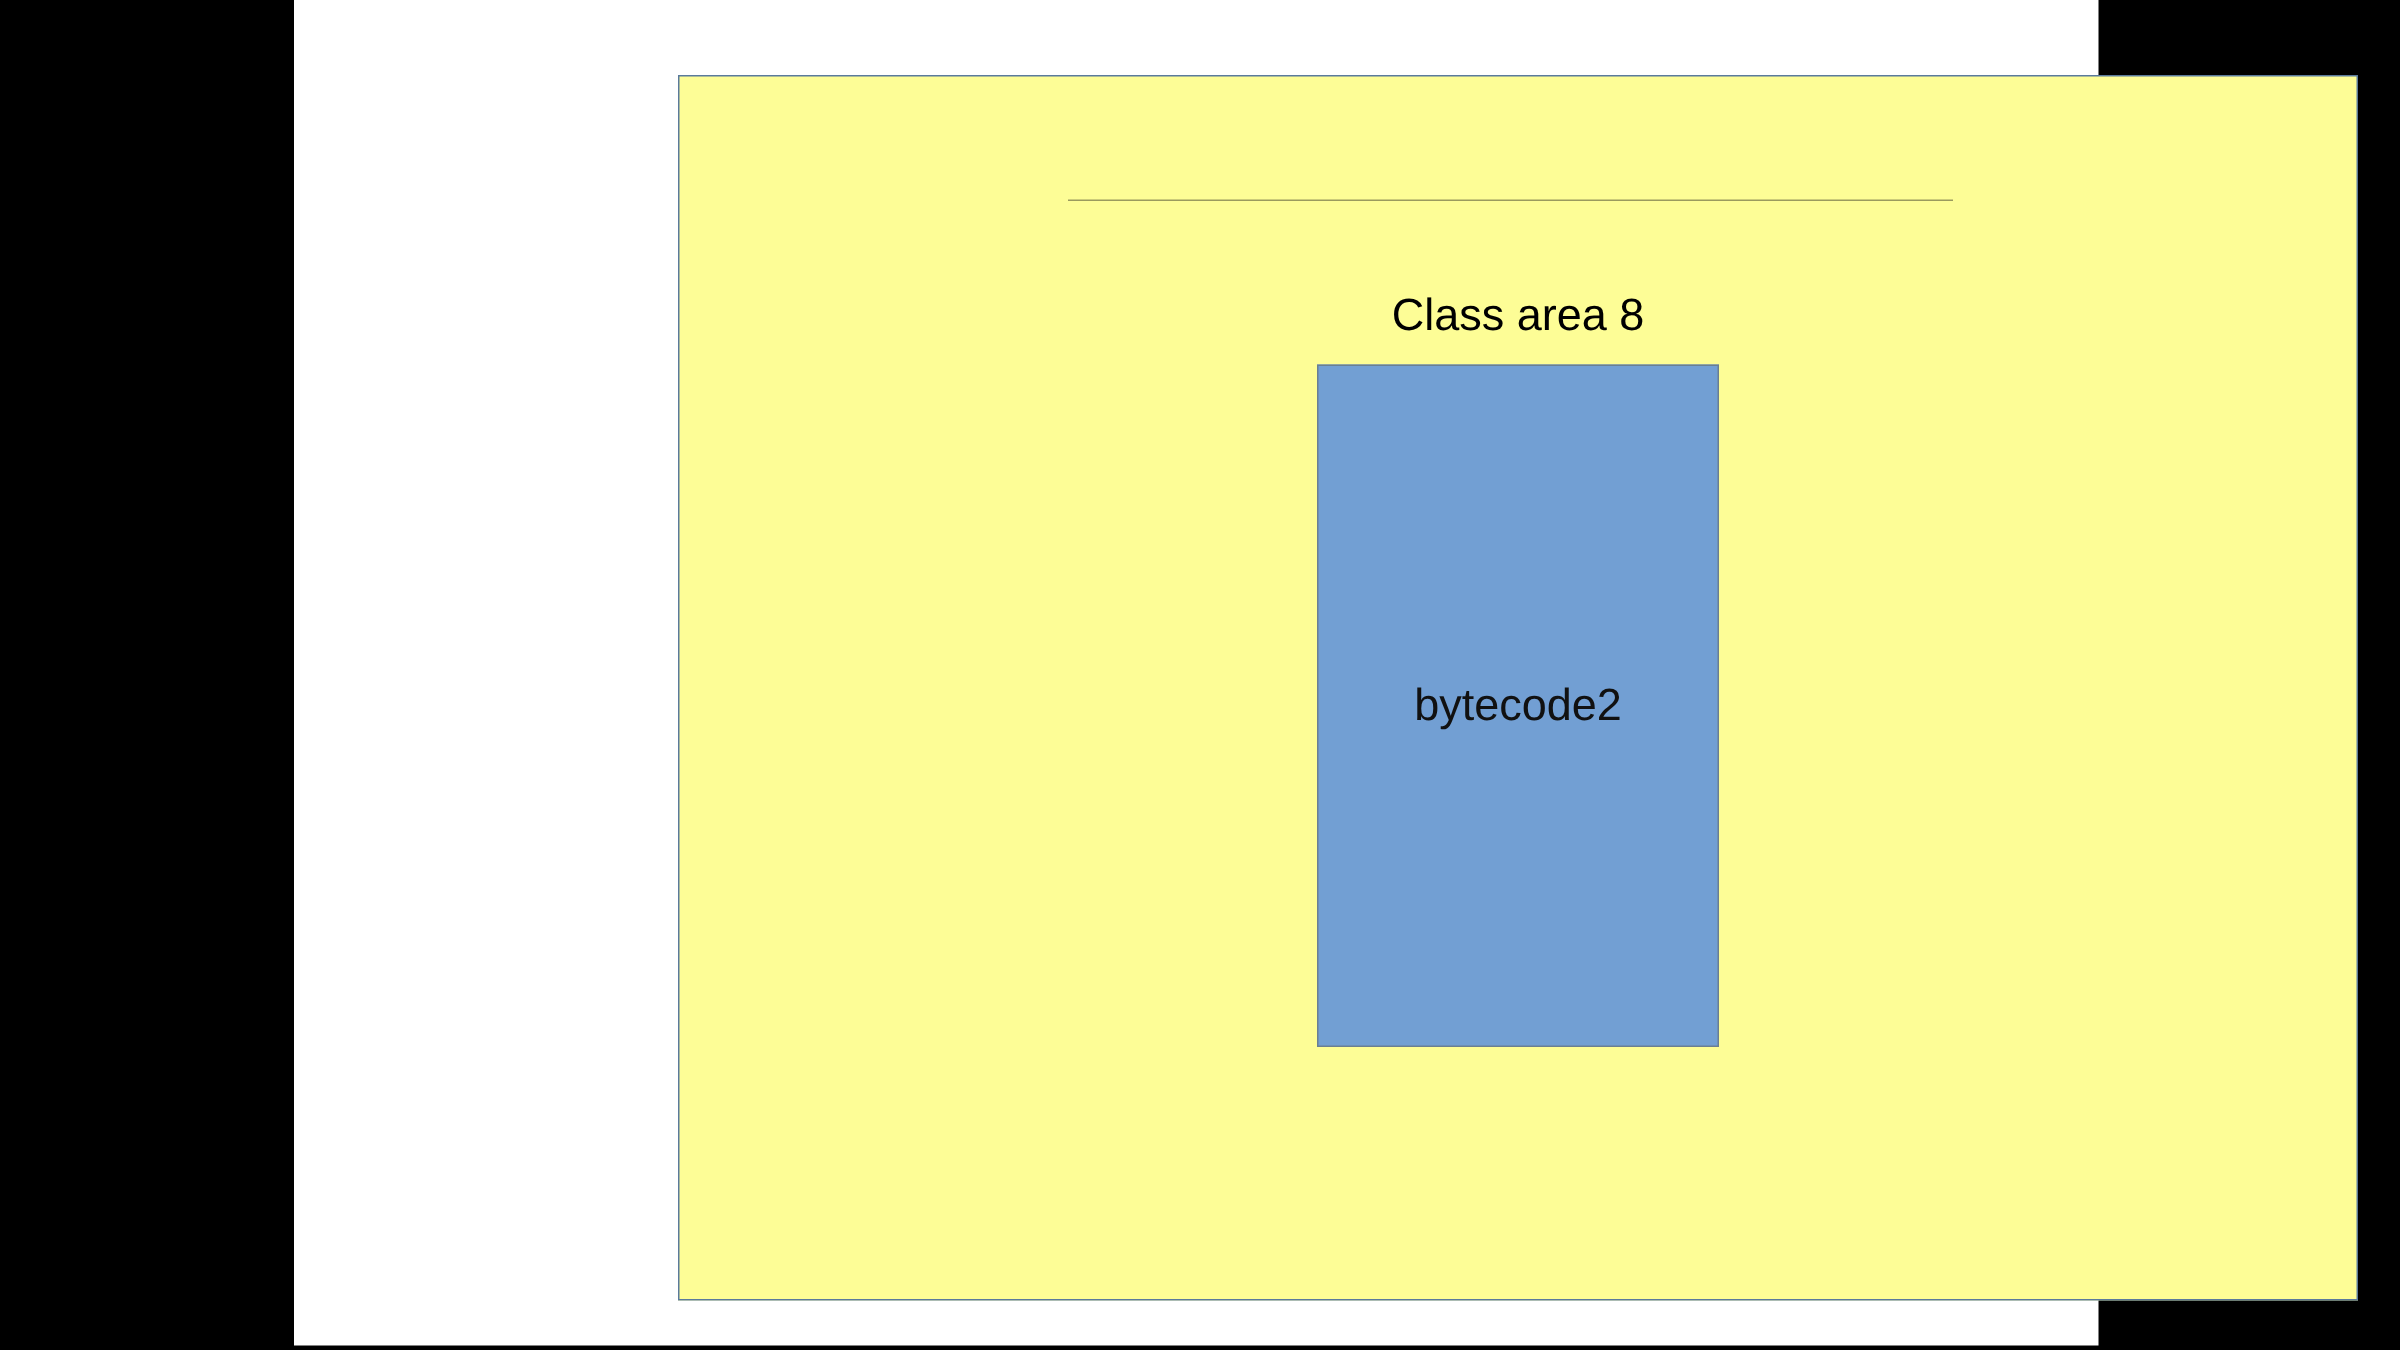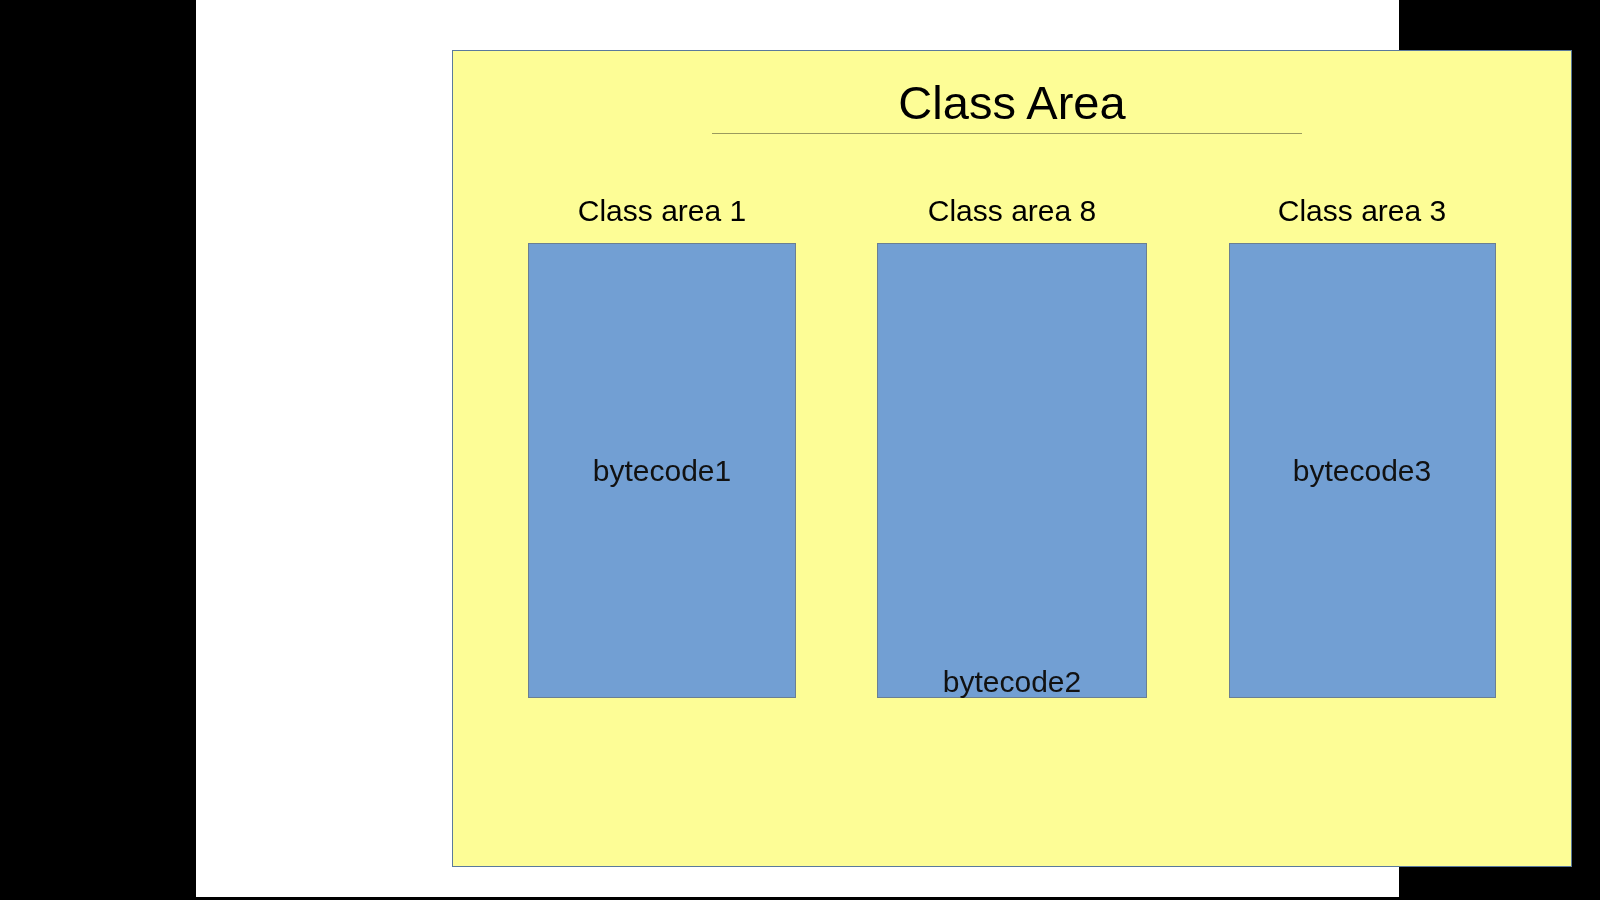--- a/index.html
+++ b/index.html
@@ -118,43 +118,30 @@
 </style>
 </head>
 <body>
 
 <div id="stage">
 
   <div id="slide-page">
 
     <div id="class-area-panel">
 
-      <div id="panel-title">Class Area</div>
 
       <div id="title-rule"></div>
 
       <div id="columns">
 
-        <div class="column">
-          <div class="column-label">Class area 1</div>
-          <div class="bytecode-box">
-            <span class="bytecode-label">bytecode1</span>
-          </div>
-        </div>
 
         <div class="column">
           <div class="column-label">Class area 8</div>
           <div class="bytecode-box">
             <span class="bytecode-label">bytecode2</span>
           </div>
         </div>
 
-        <div class="column">
-          <div class="column-label">Class area 3</div>
-          <div class="bytecode-box">
-            <span class="bytecode-label">bytecode3</span>
-          </div>
-        </div>
 
       </div>
     </div>
   </div>
 </div>
 
 </body></html>

